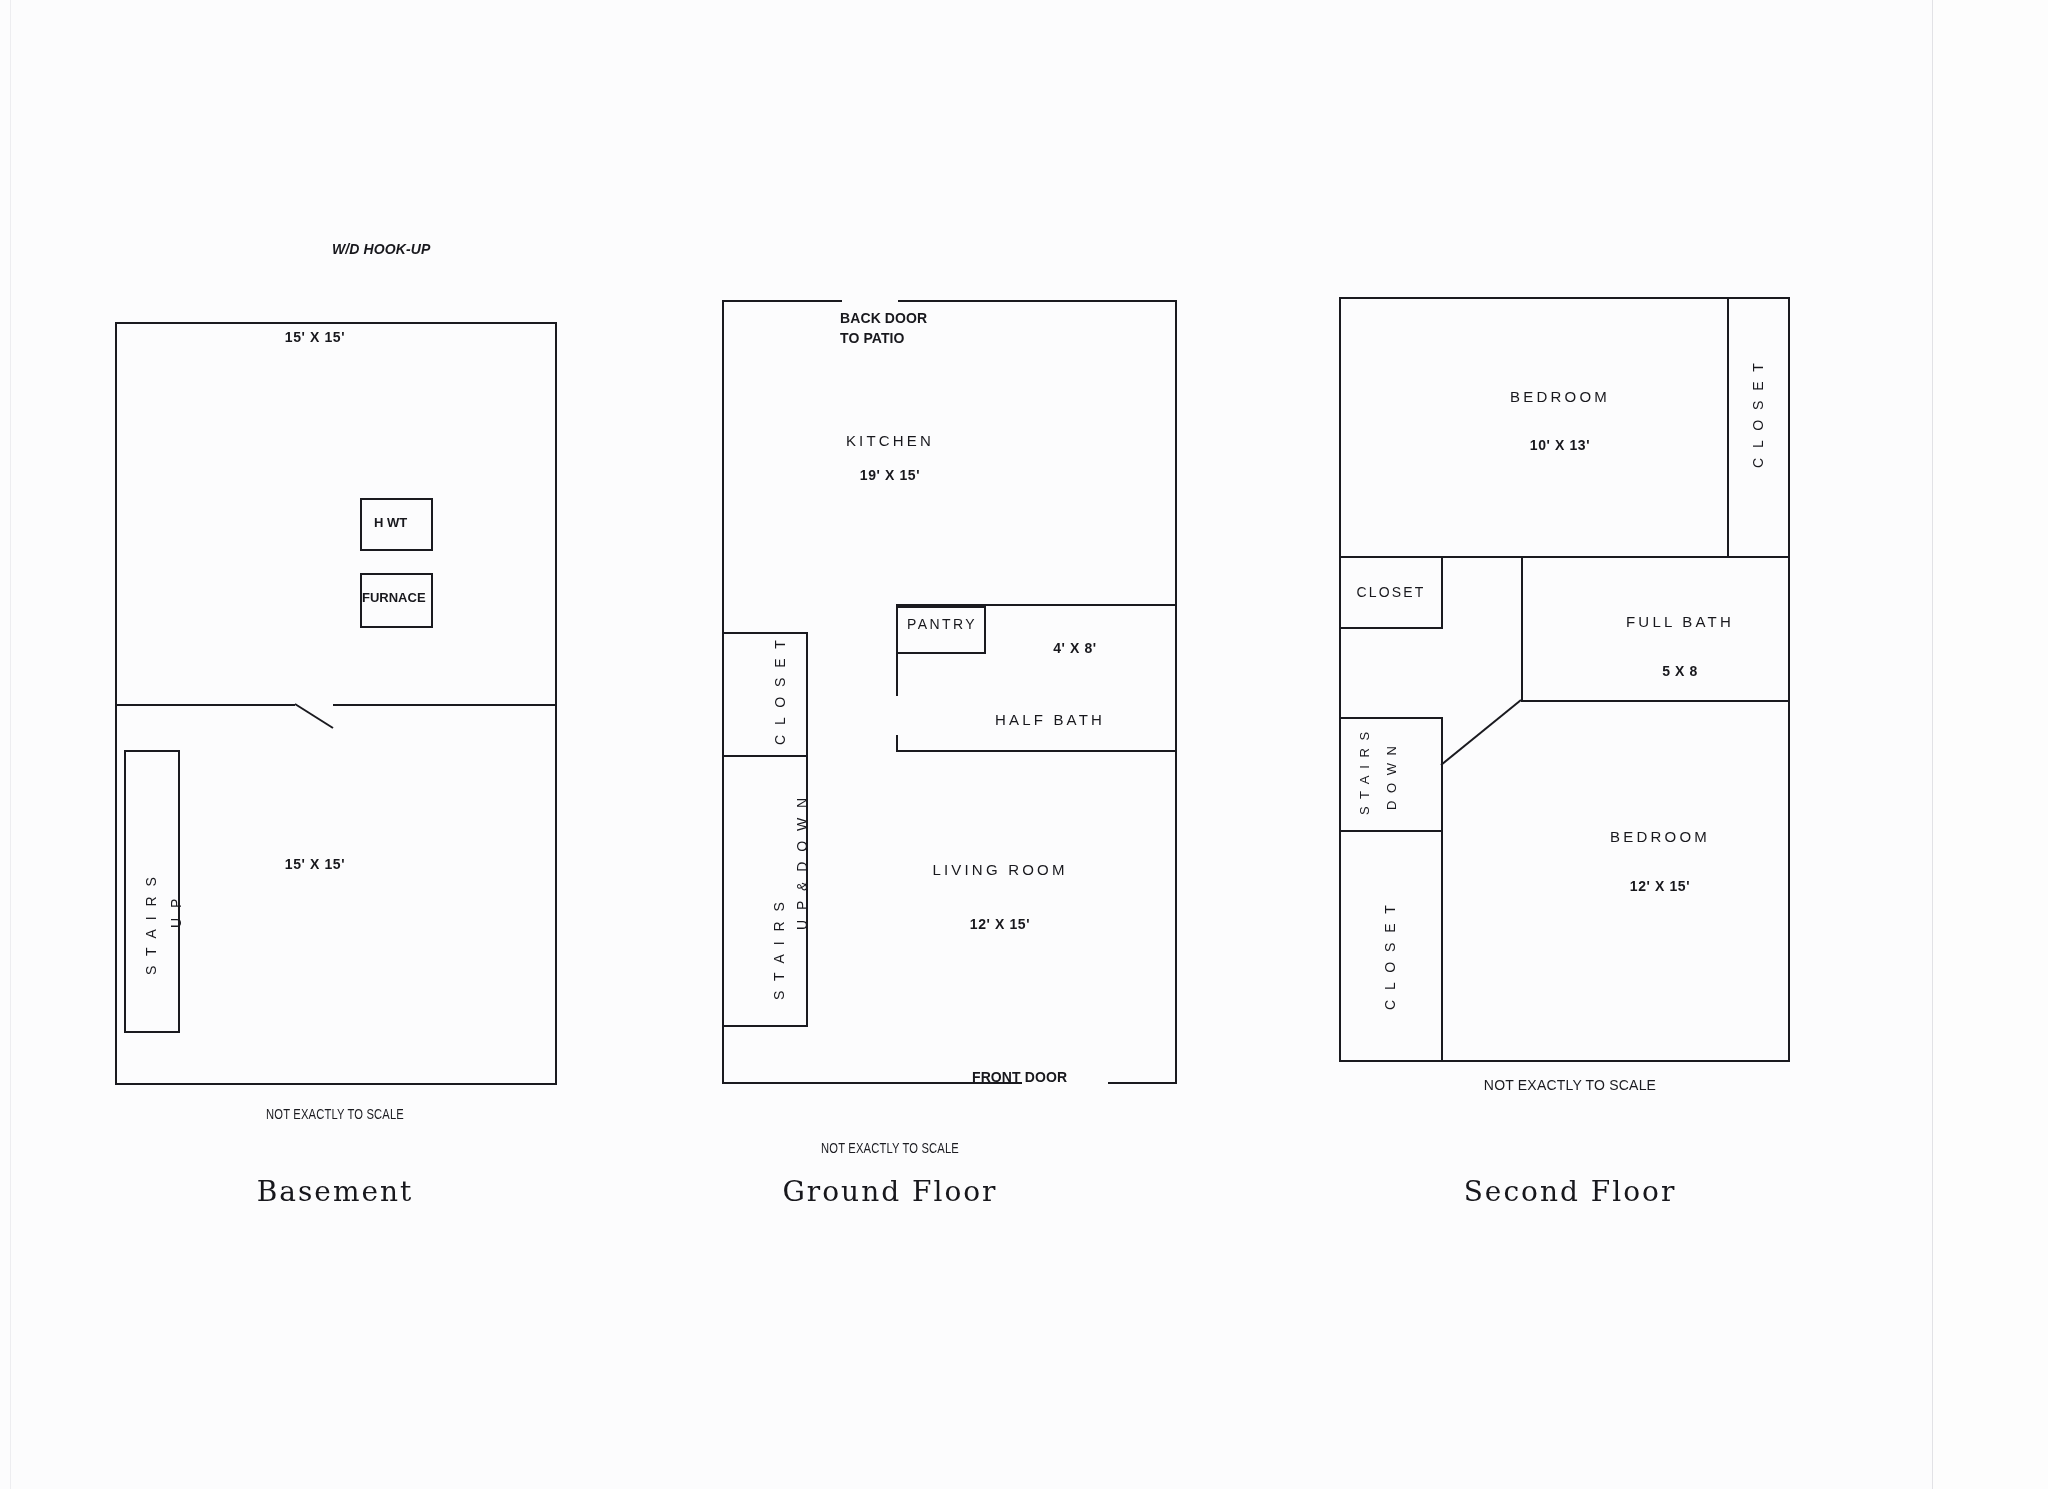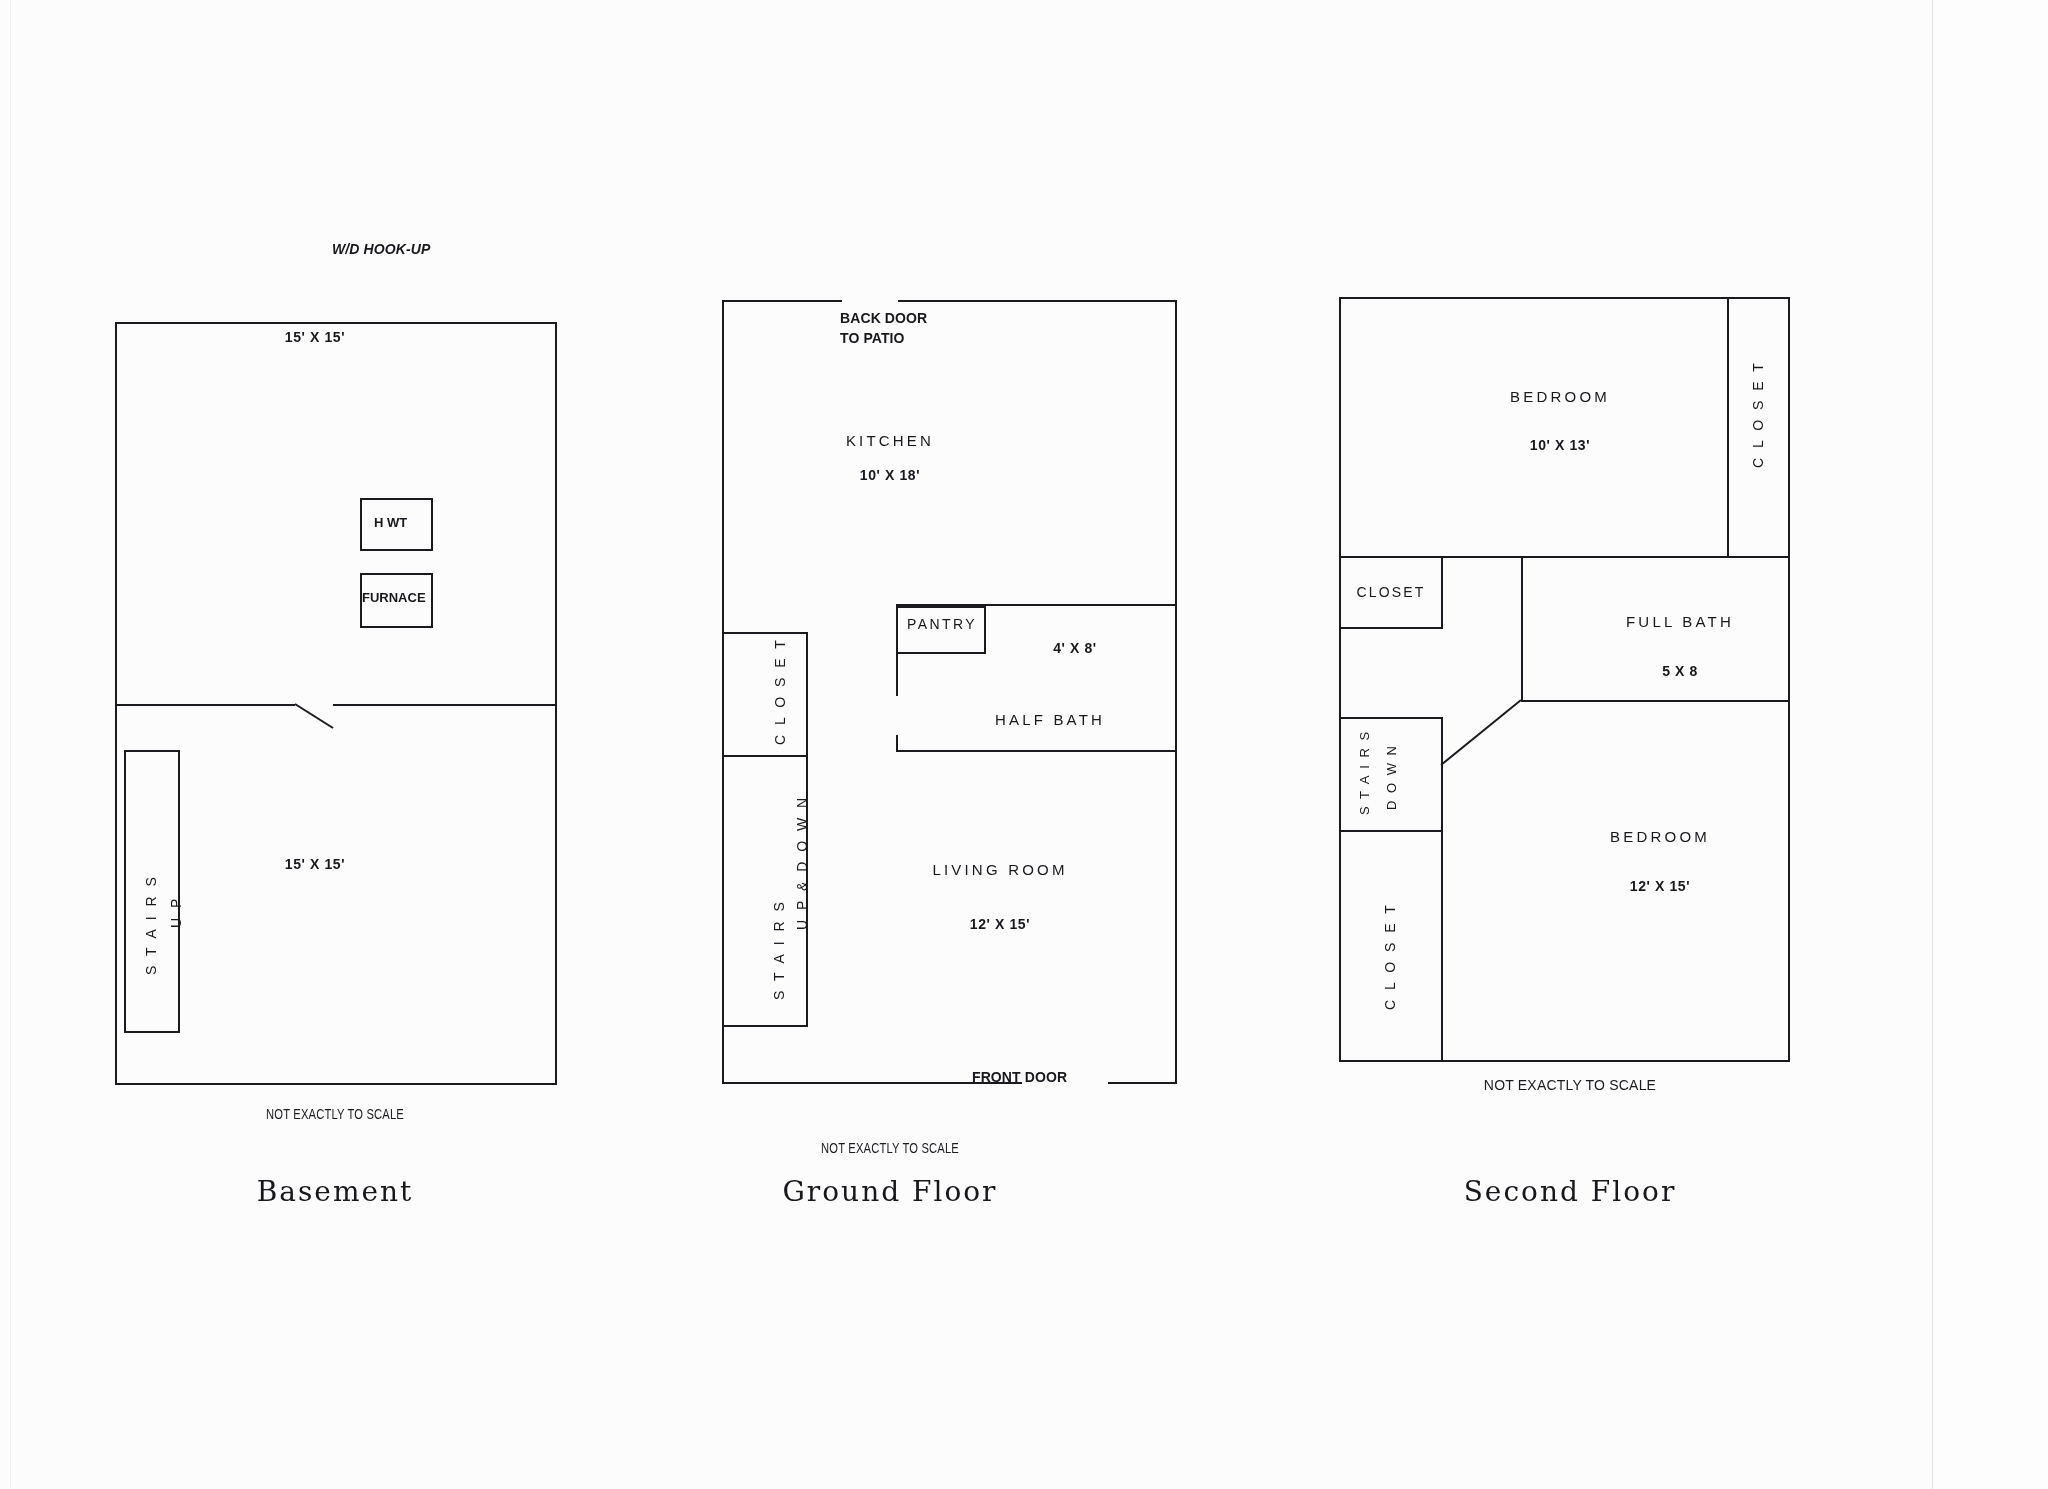--- a/index.html
+++ b/index.html
@@ -169,21 +169,21 @@
     <div class="h" style="left:898px;top:300px;width:279px;"></div>
     <div class="v" style="left:722px;top:300px;height:782px;"></div>
     <div class="v" style="left:1175px;top:300px;height:782px;"></div>
     <div class="h" style="left:722px;top:1082px;width:300px;"></div>
     <div class="h" style="left:1108px;top:1082px;width:69px;"></div>
 
     <div class="plain-label" style="left:840px;top:310px;">BACK DOOR</div>
     <div class="plain-label" style="left:840px;top:330px;">TO PATIO</div>
 
     <div class="room-name" style="left:790px;top:412px;width:200px;margin-top:20px;">KITCHEN</div>
-    <div class="room-dim" style="left:790px;top:467px;width:200px;">10'    X   18'</div>
+    <div class="room-dim" style="left:790px;top:467px;width:200px;">19'    X   15'</div>
 
     <div class="h" style="left:896px;top:604px;width:281px;"></div>
     <div class="v" style="left:896px;top:604px;height:92px;"></div>
     <div class="v" style="left:896px;top:735px;height:16px;"></div>
     <div class="h" style="left:896px;top:750px;width:281px;"></div>
 
     <div>
       <div class="h" style="left:898px;top:606px;width:88px;"></div>
       <div class="h" style="left:898px;top:652px;width:88px;"></div>
       <div class="v" style="left:984px;top:606px;height:48px;"></div>

